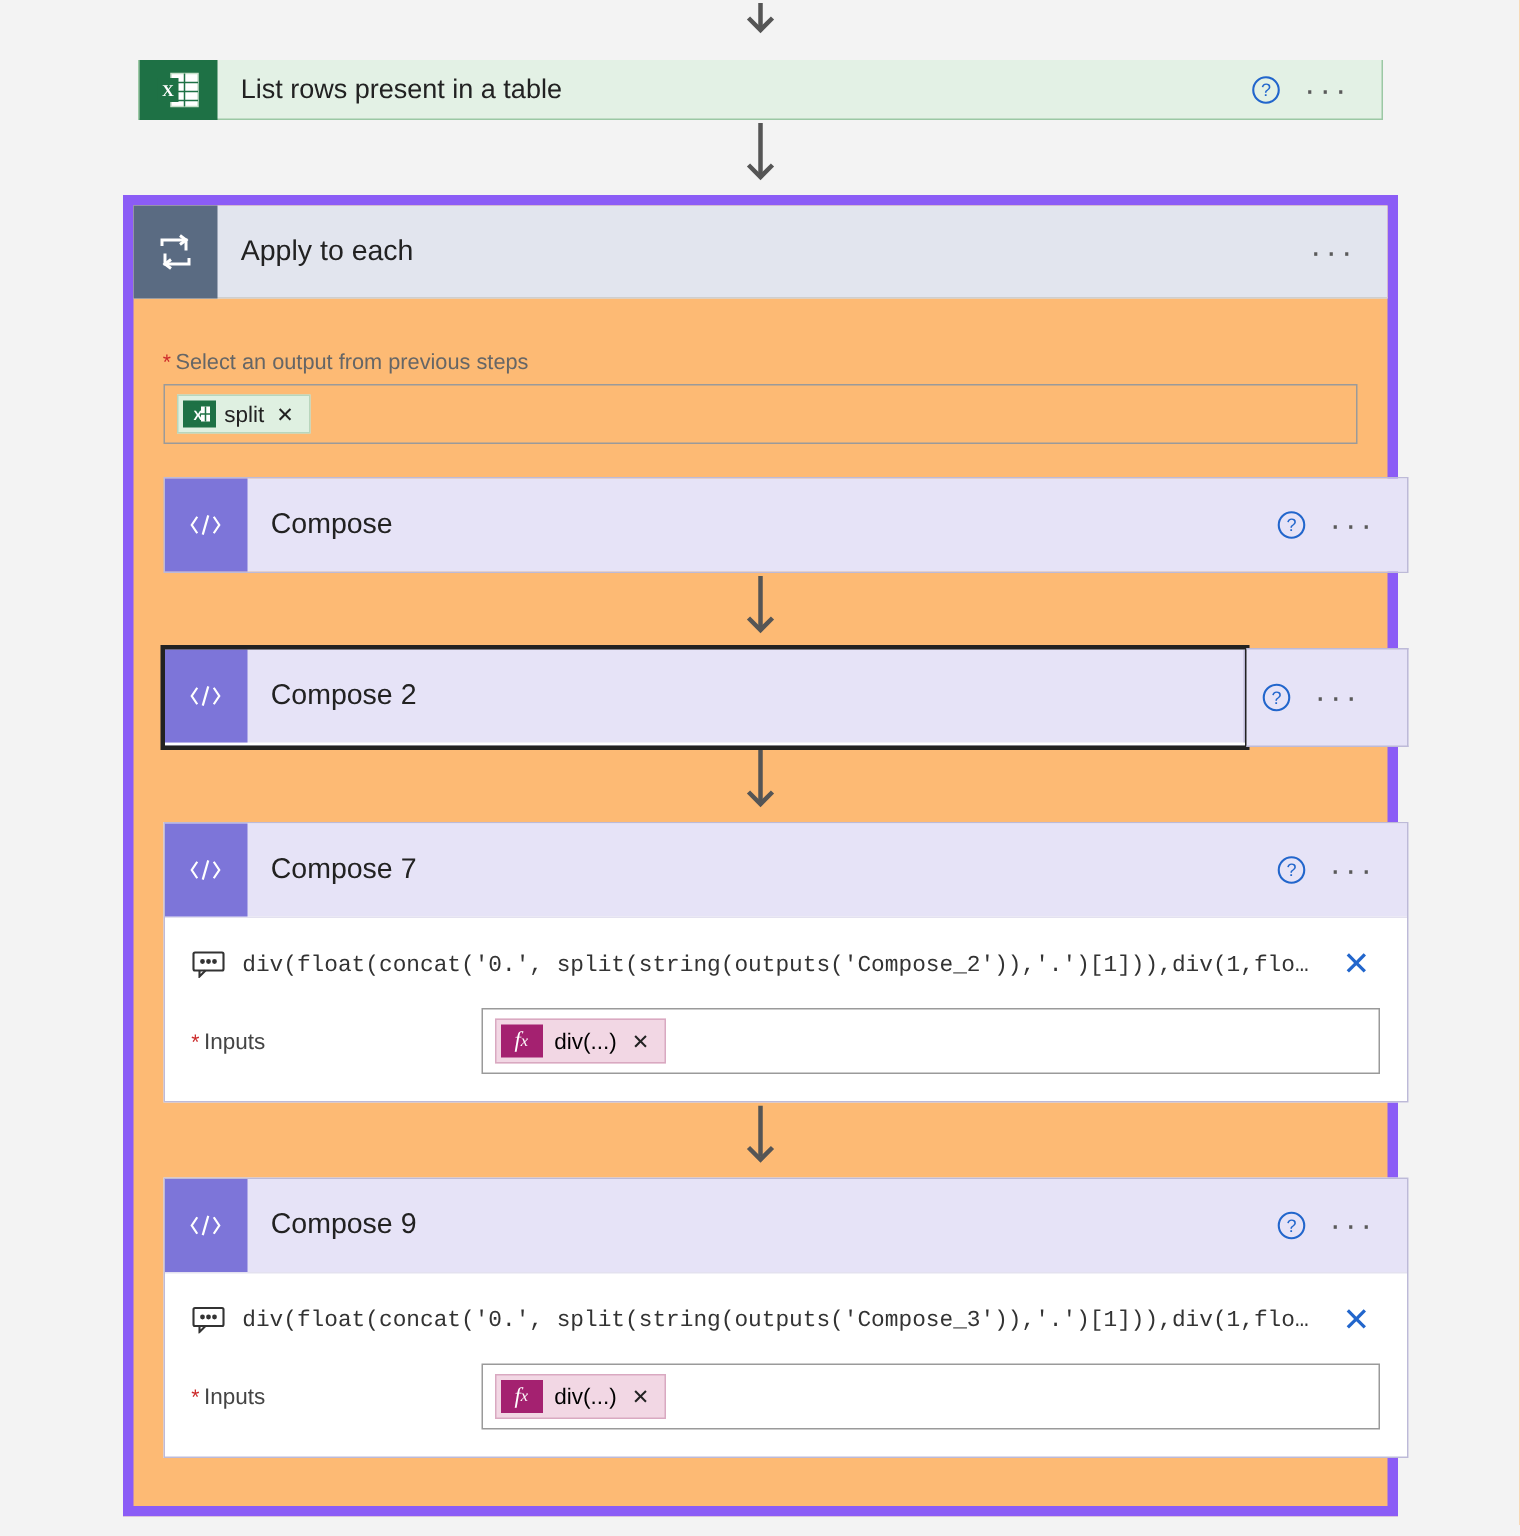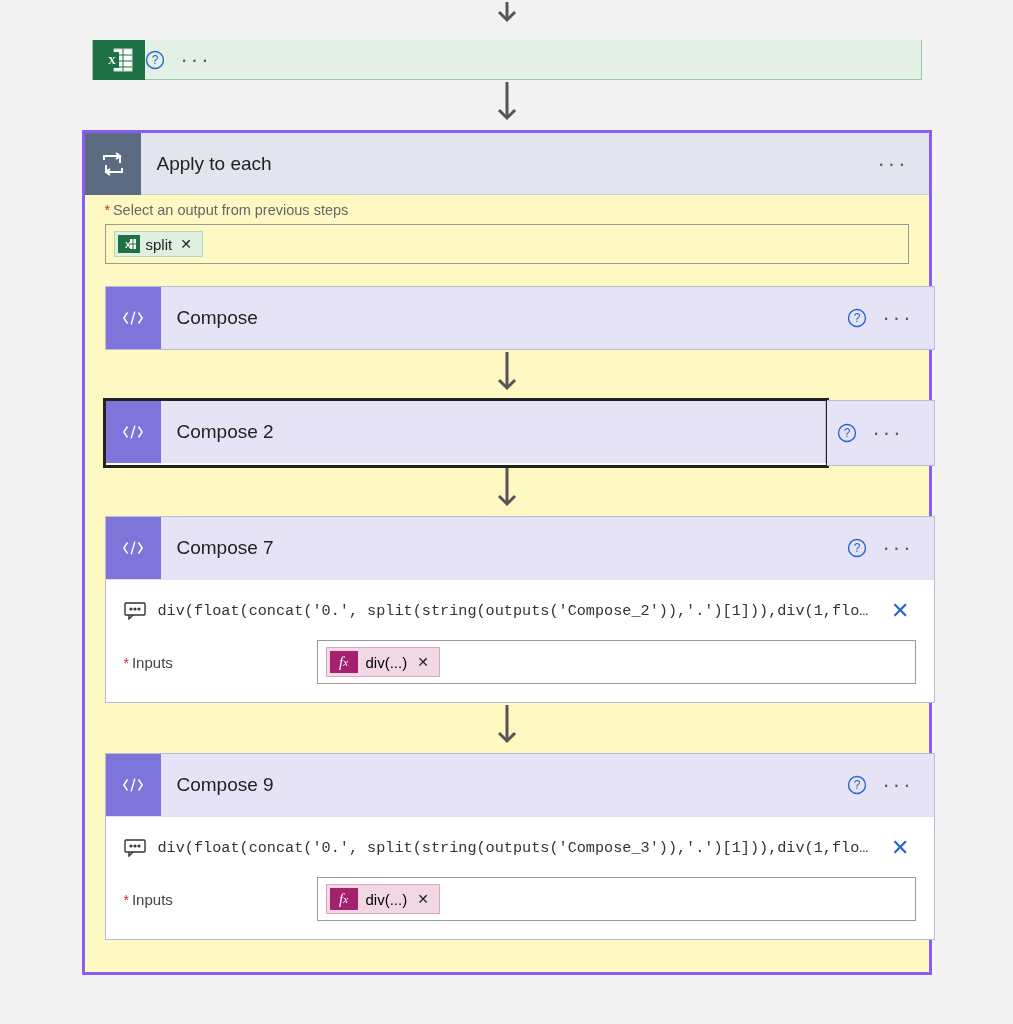--- a/index.html
+++ b/index.html
@@ -28,39 +28,39 @@
     background: #1e7145;
     display: flex; align-items: center; justify-content: center;
     color: #fff; font-weight: 700; font-size: 15px;
   }
   .excel-icon svg { width: 30px; height: 26px; }
   .excel-title { padding: 0 16px; font-size: 18px; flex: 1; color: #222; }
 
   .action-card {
     width: 850px;
     margin: 0 auto;
-    background: #fef9c3;
-    border: 3px solid #8b5cf6;
+    background: #fdba74;
+    border: 7px solid #8b5cf6;
   }
   .action-header {
     display: flex; align-items: center; height: 62px;
     background: #e2e5ee;
     border-bottom: 1px solid #cfcfcf;
   }
   .action-header .iconbox {
     width: 56px; height: 62px; display:flex; align-items:center; justify-content:center;
     color: #fff;
   }
   .iconbox.loop { background: #5a6b82; }
   .action-header .title { font-size: 19px; color:#222; padding: 0 16px; flex:1; }
   .dots { font-size: 22px; letter-spacing: 3px; color:#5a5a5a; padding: 0 20px 0 10px; cursor:pointer; }
   .help-circle { width: 20px; height:20px; color:#2266cc; cursor:pointer; margin-right: 6px; display:flex;align-items:center;justify-content:center;}
   .help-circle svg{width:20px;height:20px;}
 
-  .action-body { padding: 1px 20px 26px 20px; }
+  .action-body { padding: 28px 20px 26px 20px; }
   .req-star { color:#cc2b2b; margin-right:3px; font-size: 14px;}
   .label-sm { font-size: 14.5px; color:#666; margin: 6px 0 6px 0; }
 
   .output-box {
     border: 1px solid #9a9a9a; padding: 6px 8px; display:flex; align-items:center; gap:6px;
   }
   .chip {
     display:inline-flex; align-items:center; gap:6px;
     background:#dff0e1; border:1px solid #b8d6bd;
     font-size: 15px; padding: 3px 8px 3px 3px;
@@ -139,20 +139,21 @@
       <svg viewBox="0 0 30 26">
         <rect x="10" y="2" width="18" height="22" fill="#fff" stroke="#c7e0cb"></rect>
         <line x1="10" y1="8" x2="28" y2="8" stroke="#1e7145" stroke-width="1"></line>
         <line x1="10" y1="14" x2="28" y2="14" stroke="#1e7145" stroke-width="1"></line>
         <line x1="10" y1="20" x2="28" y2="20" stroke="#1e7145" stroke-width="1"></line>
         <line x1="19" y1="2" x2="19" y2="24" stroke="#1e7145" stroke-width="1"></line>
         <rect x="1" y="5" width="14" height="16" fill="#1e7145"></rect>
         <text x="8" y="17" text-anchor="middle" fill="#fff" font-size="11" font-family="Segoe UI" font-weight="700">X</text>
       </svg>
     </div>
+    <div class="excel-title">List rows present in a table</div>
     <div class="help-circle">
       <svg viewBox="0 0 20 20">
           <circle cx="10" cy="10" r="8.5" fill="none" stroke="#2266cc" stroke-width="1.4"></circle>
           <text x="10" y="14" text-anchor="middle" font-size="12" fill="#2266cc">?</text>
         </svg>
     </div>
     <div class="dots">···</div>
   </div>
 
   <div class="arrow">

